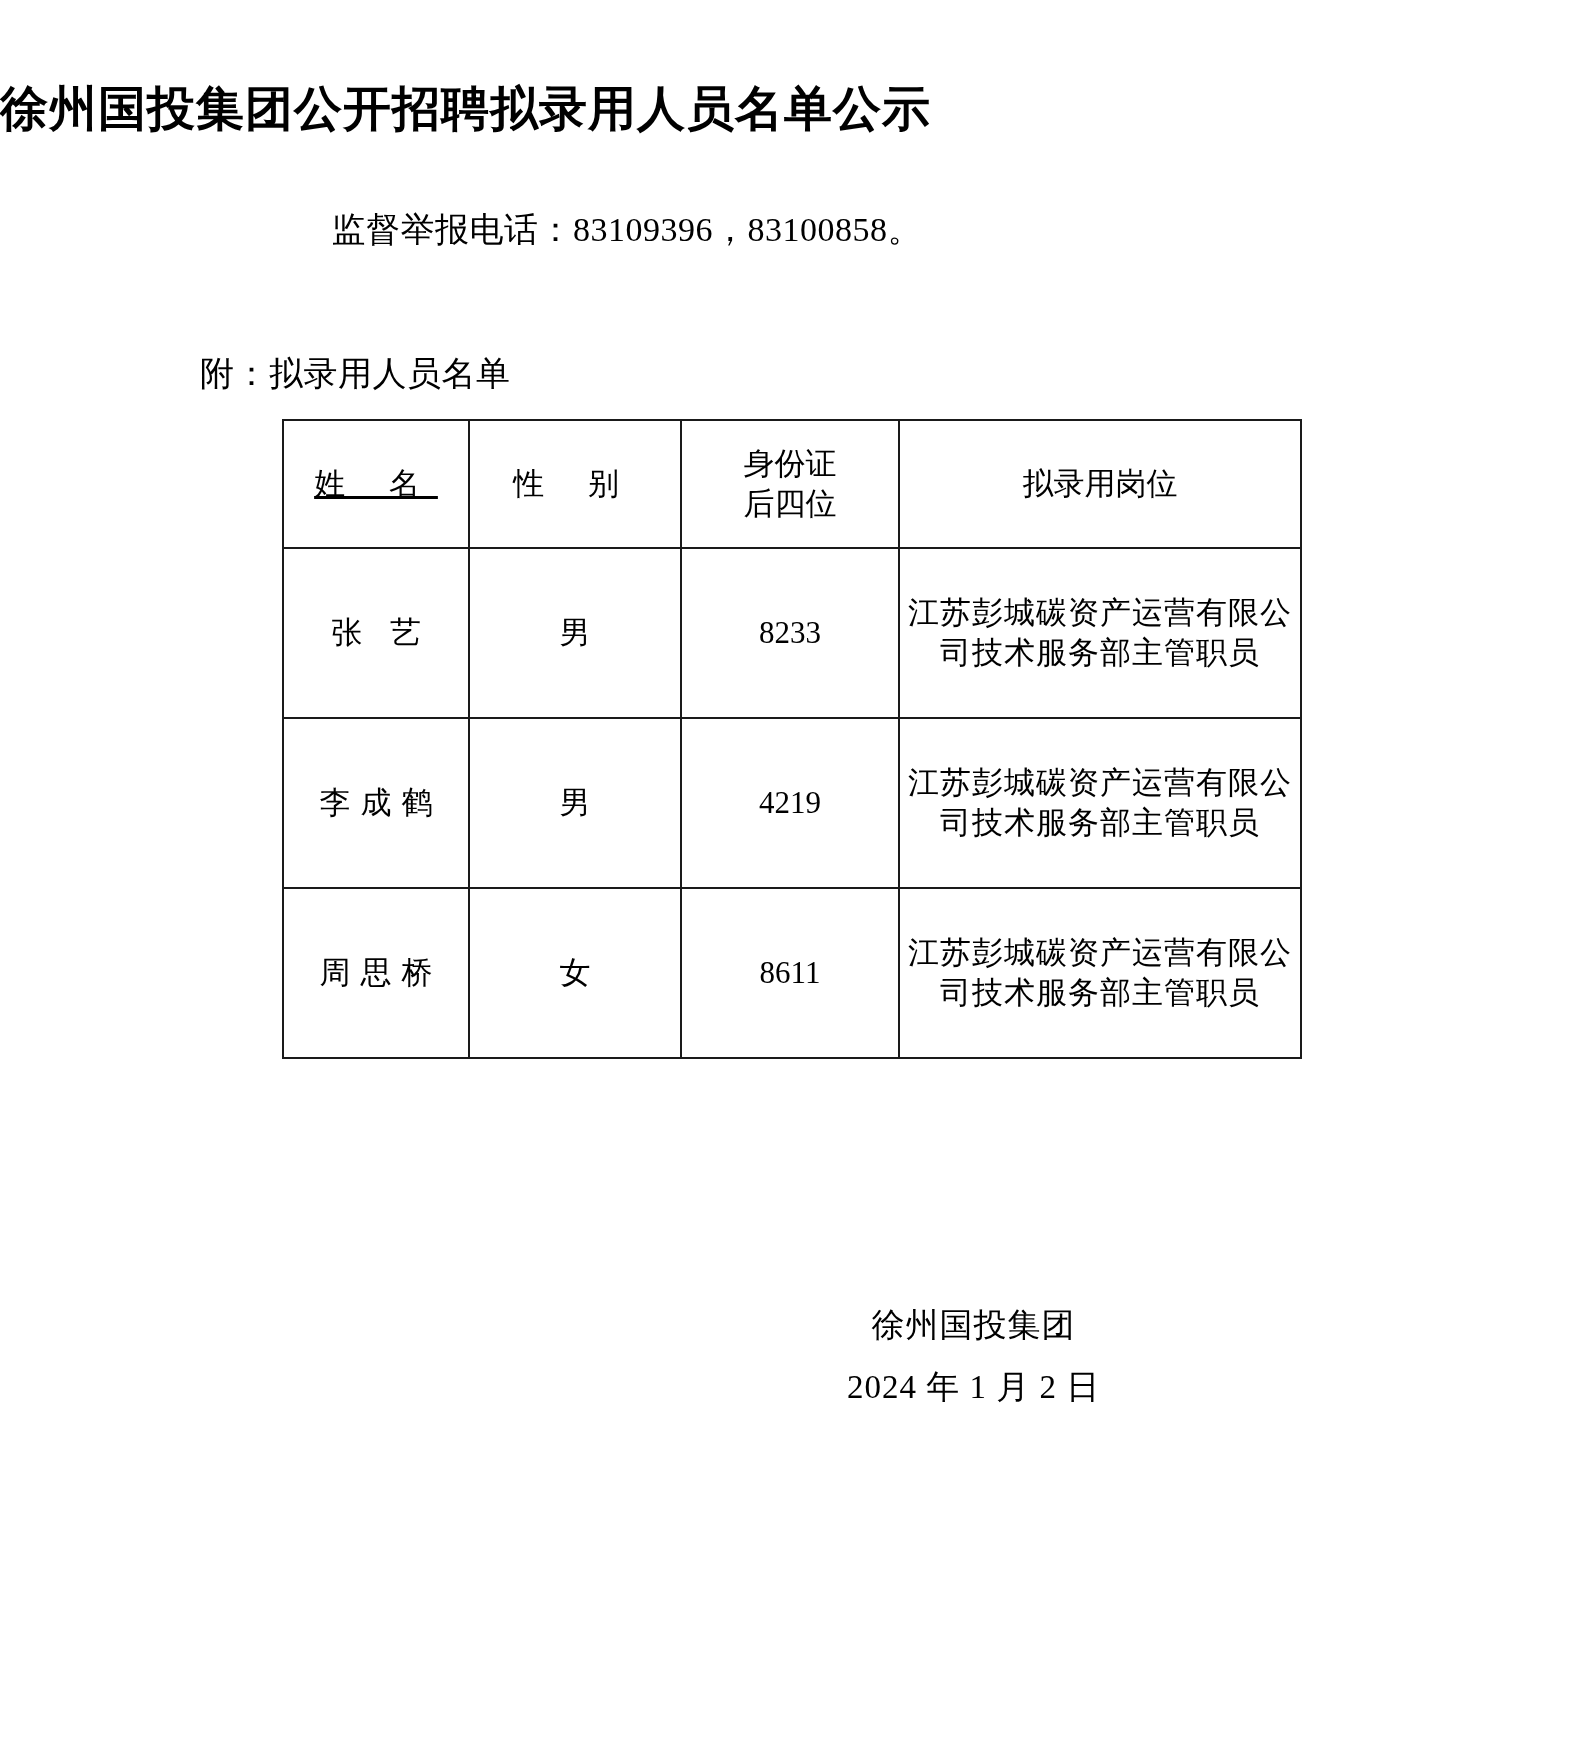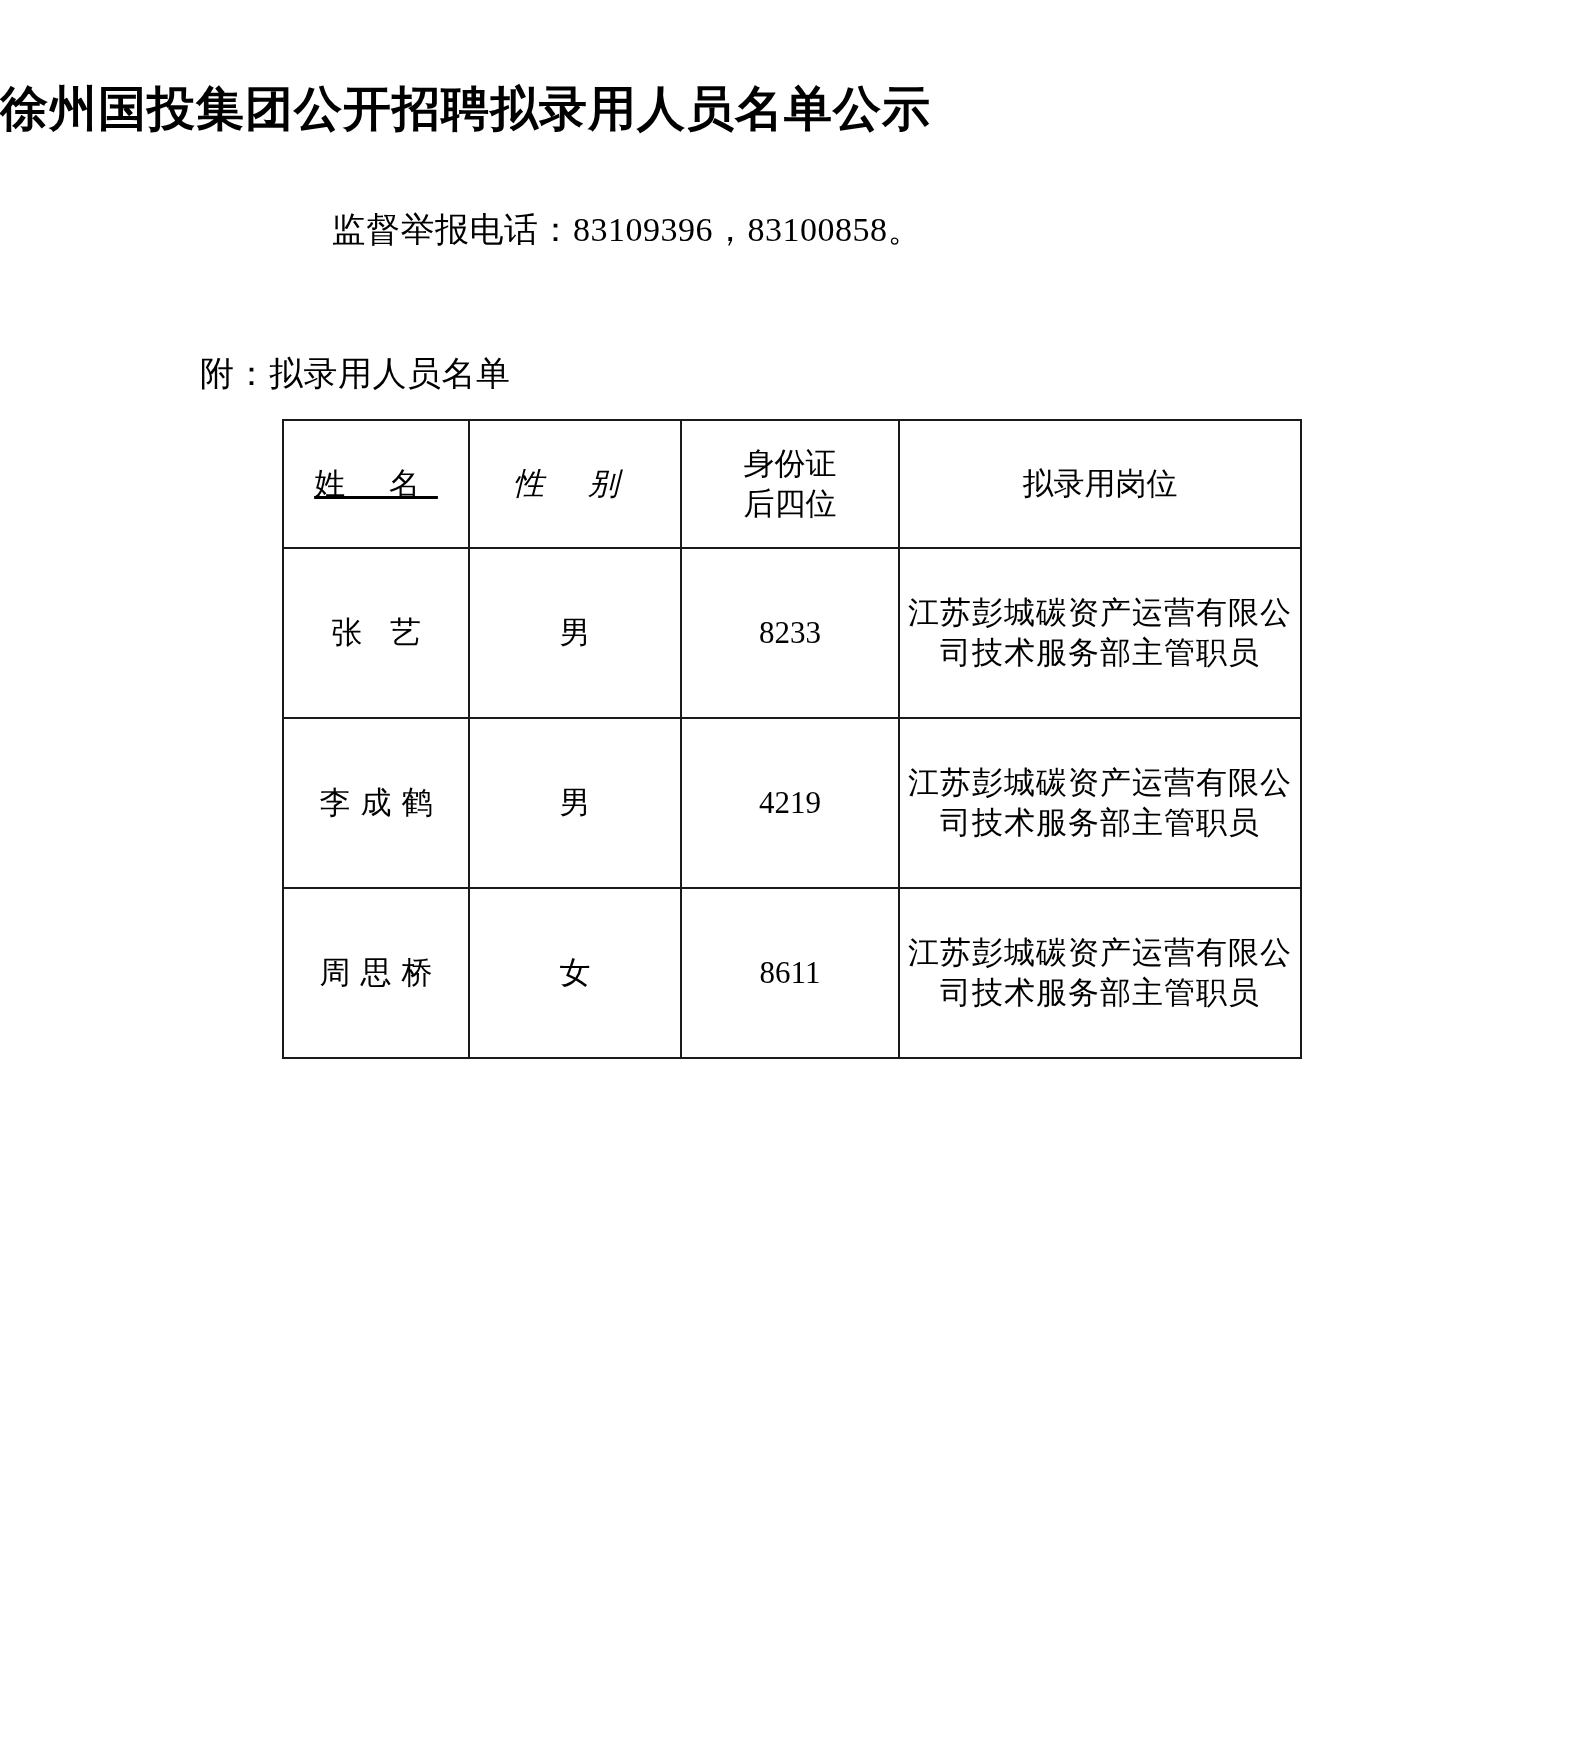--- a/index.html
+++ b/index.html
@@ -61,21 +61,21 @@
     padding: 4px 6px;
   }
   table.list th {
     height: 118px;
   }
   .col-name   { width: 186px; }
   .col-gender { width: 212px; }
   .col-id     { width: 218px; }
   .col-post   { width: 402px; }
   .hdr-name { letter-spacing: 18px; text-indent: 18px; text-decoration: underline; }
-  .hdr-gender { letter-spacing: 18px; text-indent: 18px; font-style: italic; }
+  .hdr-gender { letter-spacing: 18px; text-indent: 18px; }
   .hdr-id-line { display: block; line-height: 1.3; }
   .row-cell {
     height: 160px;
   }
   .name-cell { letter-spacing: 10px; text-indent: 10px; }
   .post-cell {
     font-size: 29px;
     line-height: 1.32;
     letter-spacing: 1px;
     padding: 6px 26px;
@@ -149,14 +149,18 @@
       </tr>
       <tr class="row">
         <td class="row-cell name-cell">周思桥</td>
         <td class="row-cell">女</td>
         <td class="row-cell num-cell">8611</td>
         <td class="row-cell post-cell">江苏彭城碳资产运营有限公司技术服务部主管职员</td>
       </tr>
     </tbody>
   </table>
 
+  <div class="signoff">
+    <div>徐州国投集团</div>
+    <div>2024 年 1 月 2 日</div>
+  </div>
 
 </div>
 
 </body></html>

